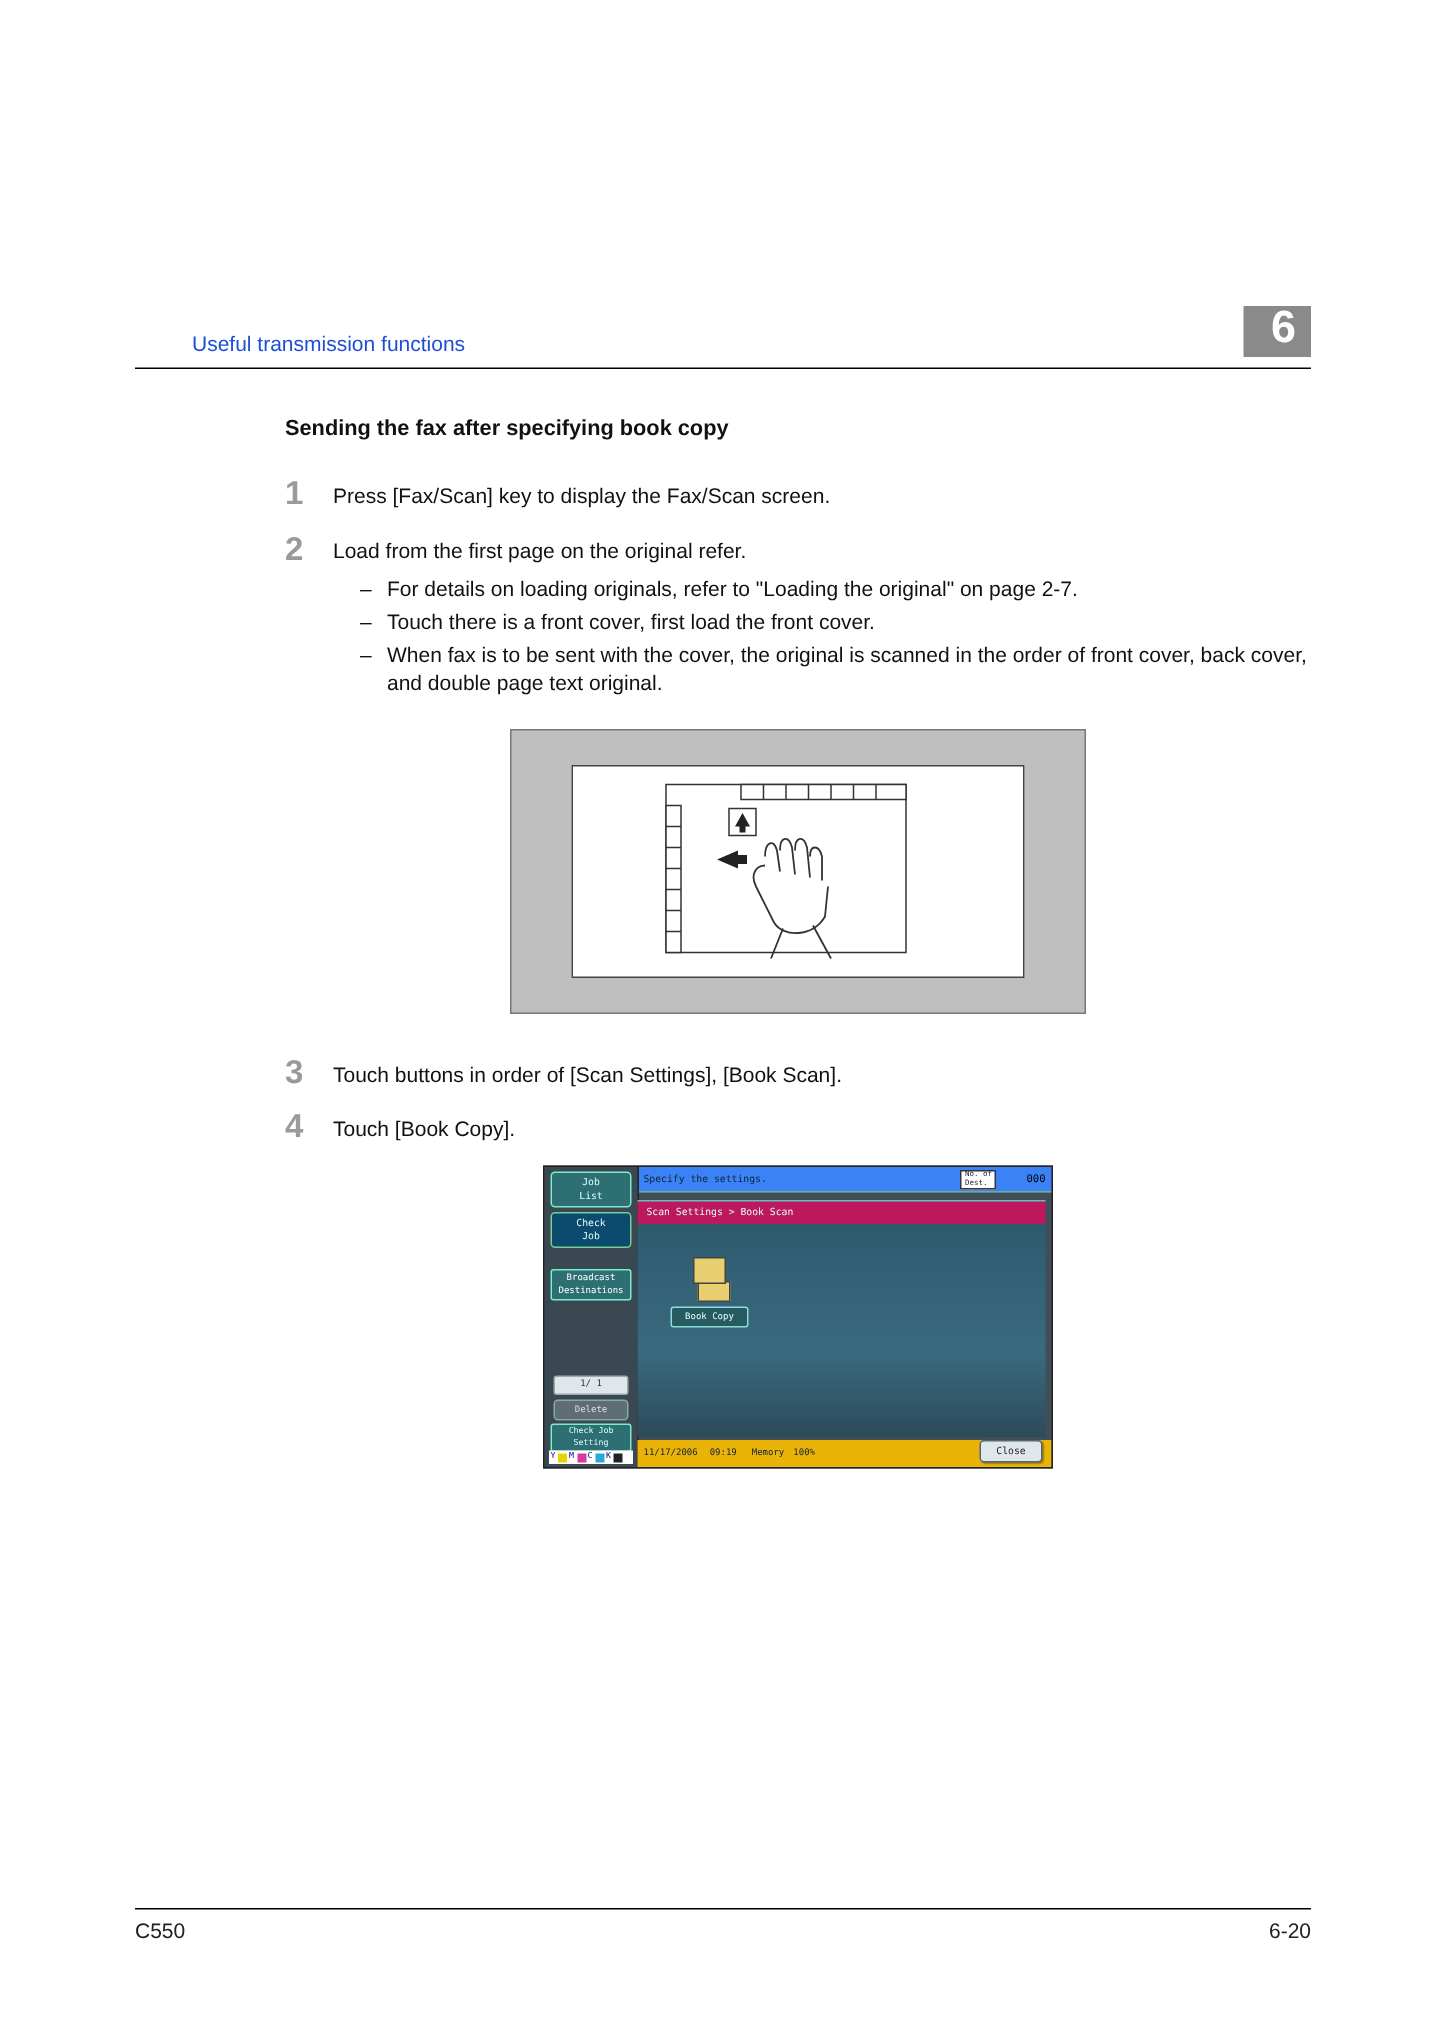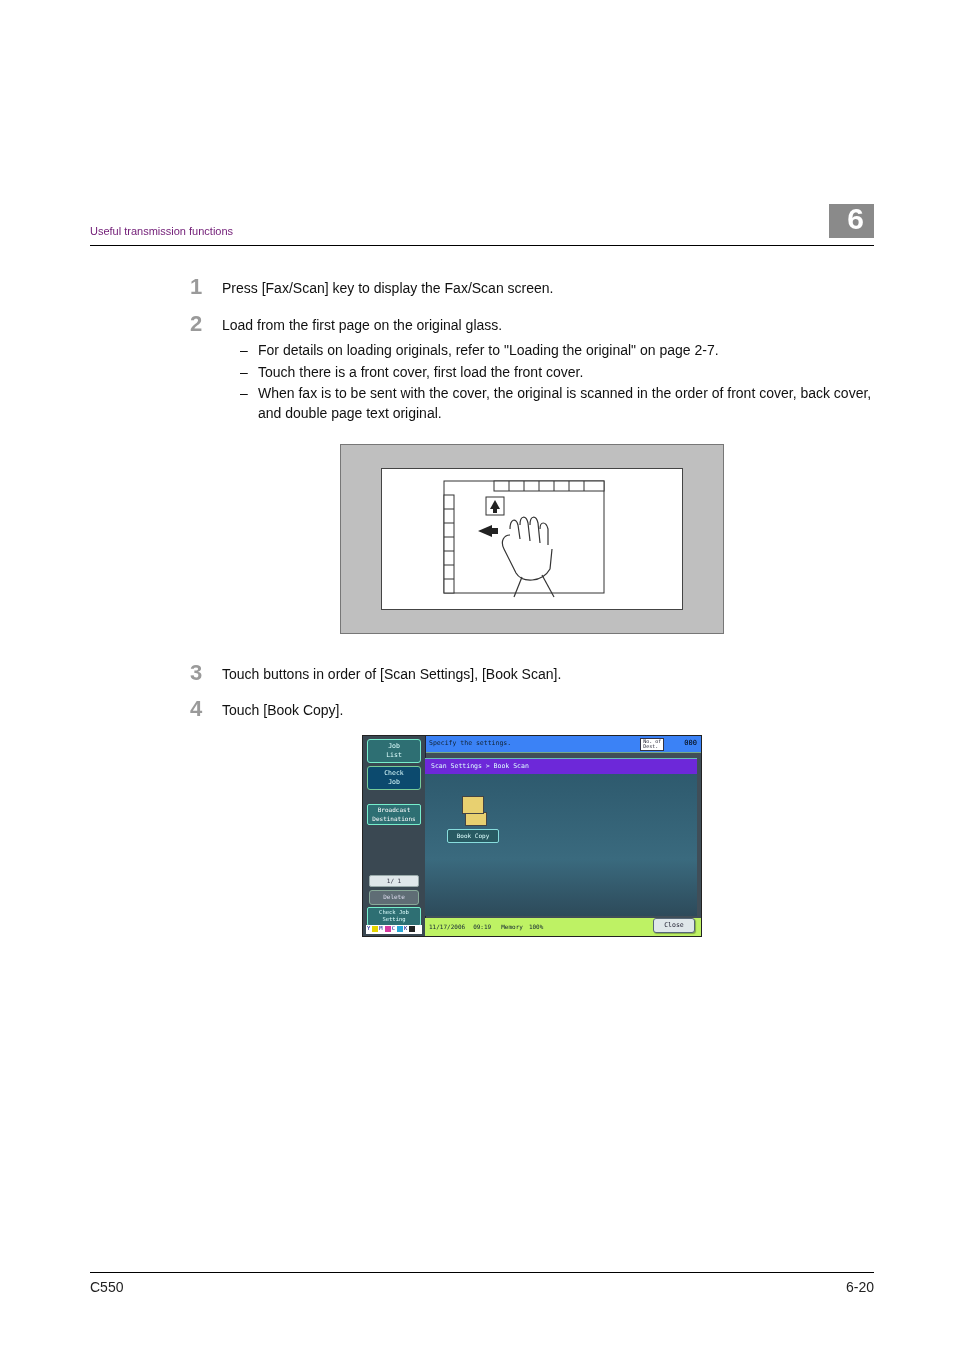--- a/index.html
+++ b/index.html
@@ -18,23 +18,24 @@
     box-sizing: border-box;
     padding: 60px 80px 50px 90px;
   }
   .header-row {
     display: flex;
     align-items: baseline;
     justify-content: space-between;
     margin-top: 150px;
   }
   .running-head {
-    font-size: 11px;
-    color: #701a75;
+    font-size: 14px;
+    color: #1d4ed8;
     padding-bottom: 4px;
+    margin-left: 38px;
   }
   .chapter-badge {
     background: #8a8a8a;
     color: #fff;
     font-size: 30px;
     font-weight: bold;
     padding: 0 10px 4px 18px;
     line-height: 1;
     border-radius: 0 0 0 0;
     position: relative;
@@ -220,21 +221,21 @@
     background:#fff;
     font-size:5px;
     color:#223;
     padding:0 2px;
     line-height:1.1;
   }
   .sb-crumb {
     position:absolute;
     left:62px; top:22px;
     right:4px;
-    background:#6d28d9;
+    background:#be185d;
     color:#dff;
     font-size:6.5px;
     padding:3px 6px;
     border-top:1px solid #6bb;
     border-bottom:1px solid #245;
   }
   .sb-main {
     position:absolute;
     left:62px; top:38px;
     right:4px; bottom:20px;
@@ -264,21 +265,21 @@
     border:1px solid #8dd;
     color:#dff;
     border-radius:2px;
     font-size:6px;
     padding:2px 0;
   }
   .sb-bottom {
     position:absolute;
     left:62px; bottom:0;
     right:0; height:18px;
-    background:#bef264;
+    background:#eab308;
     color:#123;
     font-size:6px;
     display:flex;
     align-items:center;
     padding-left:4px;
   }
   .sb-close {
     position:absolute;
     right:6px;
     bottom:3px;
@@ -308,30 +309,31 @@
 
 <div class="page">
 
   <div class="header-row">
     <div class="running-head">Useful transmission functions</div>
     <div class="chapter-badge">6</div>
   </div>
   <hr class="rule-full">
 
   <div class="content">
+    <div class="section-title">Sending the fax after specifying book copy</div>
 
     <div class="step">
       <div class="step-num">1</div>
       <div class="step-body">Press [Fax/Scan] key to display the Fax/Scan screen.</div>
     </div>
 
     <div class="step">
       <div class="step-num">2</div>
       <div class="step-body">
-        <div>Load from the first page on the original glass.</div>
+        <div>Load from the first page on the original refer.</div>
         <div class="sub-list">
           <div class="sub-item">
             <div class="sub-bullet">–</div>
             <div class="sub-text">For details on loading originals, refer to "Loading the original" on page 2-7.</div>
           </div>
           <div class="sub-item">
             <div class="sub-bullet">–</div>
             <div class="sub-text">Touch there is a front cover, first load the front cover.</div>
           </div>
           <div class="sub-item">

